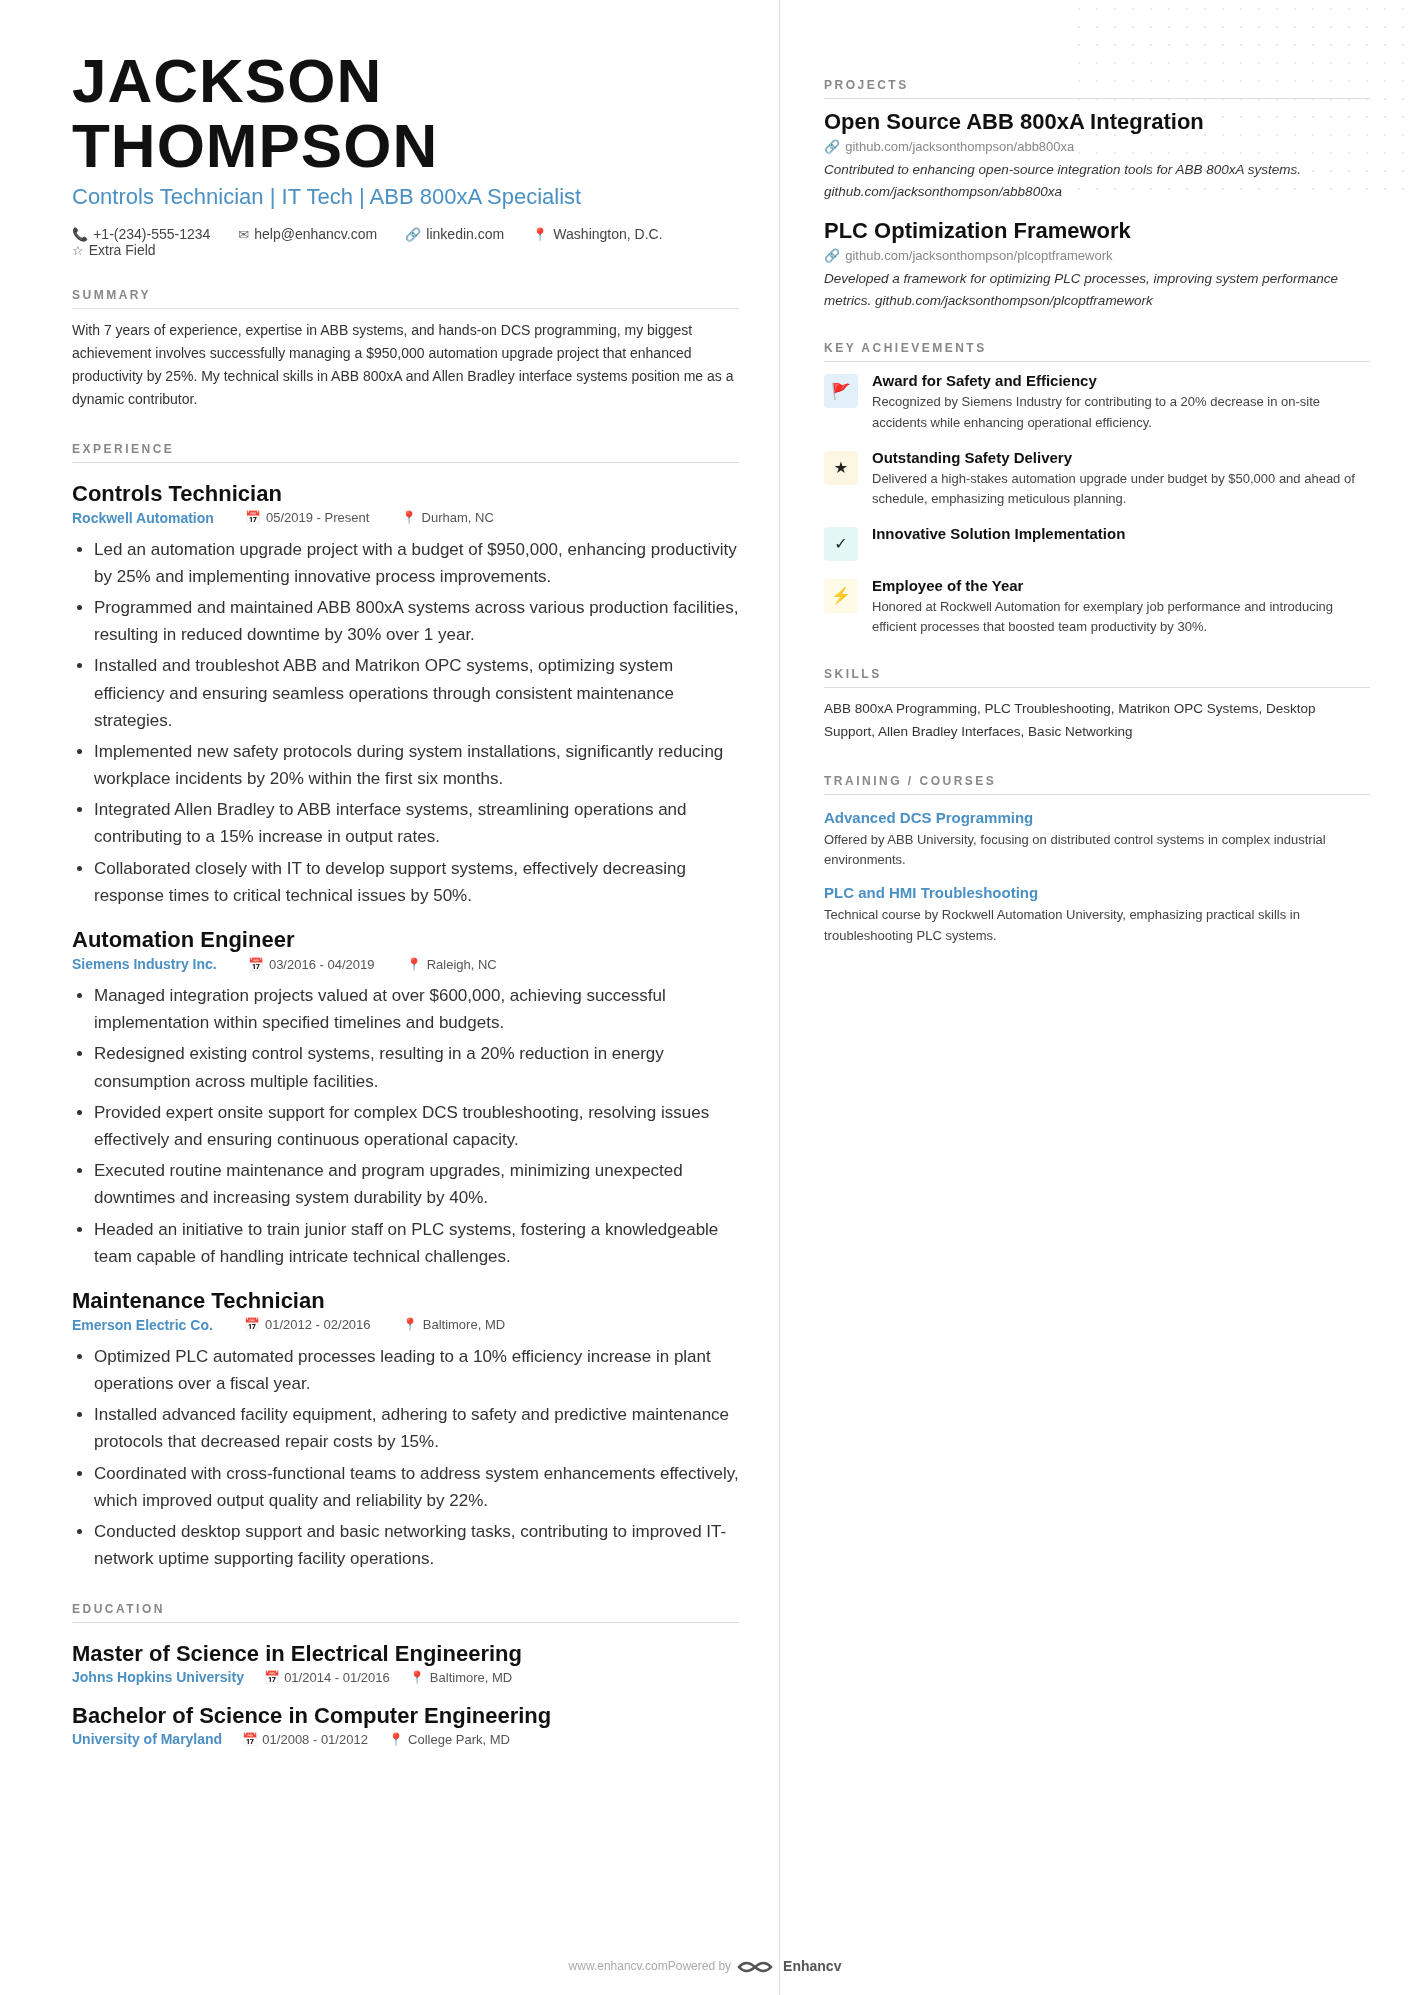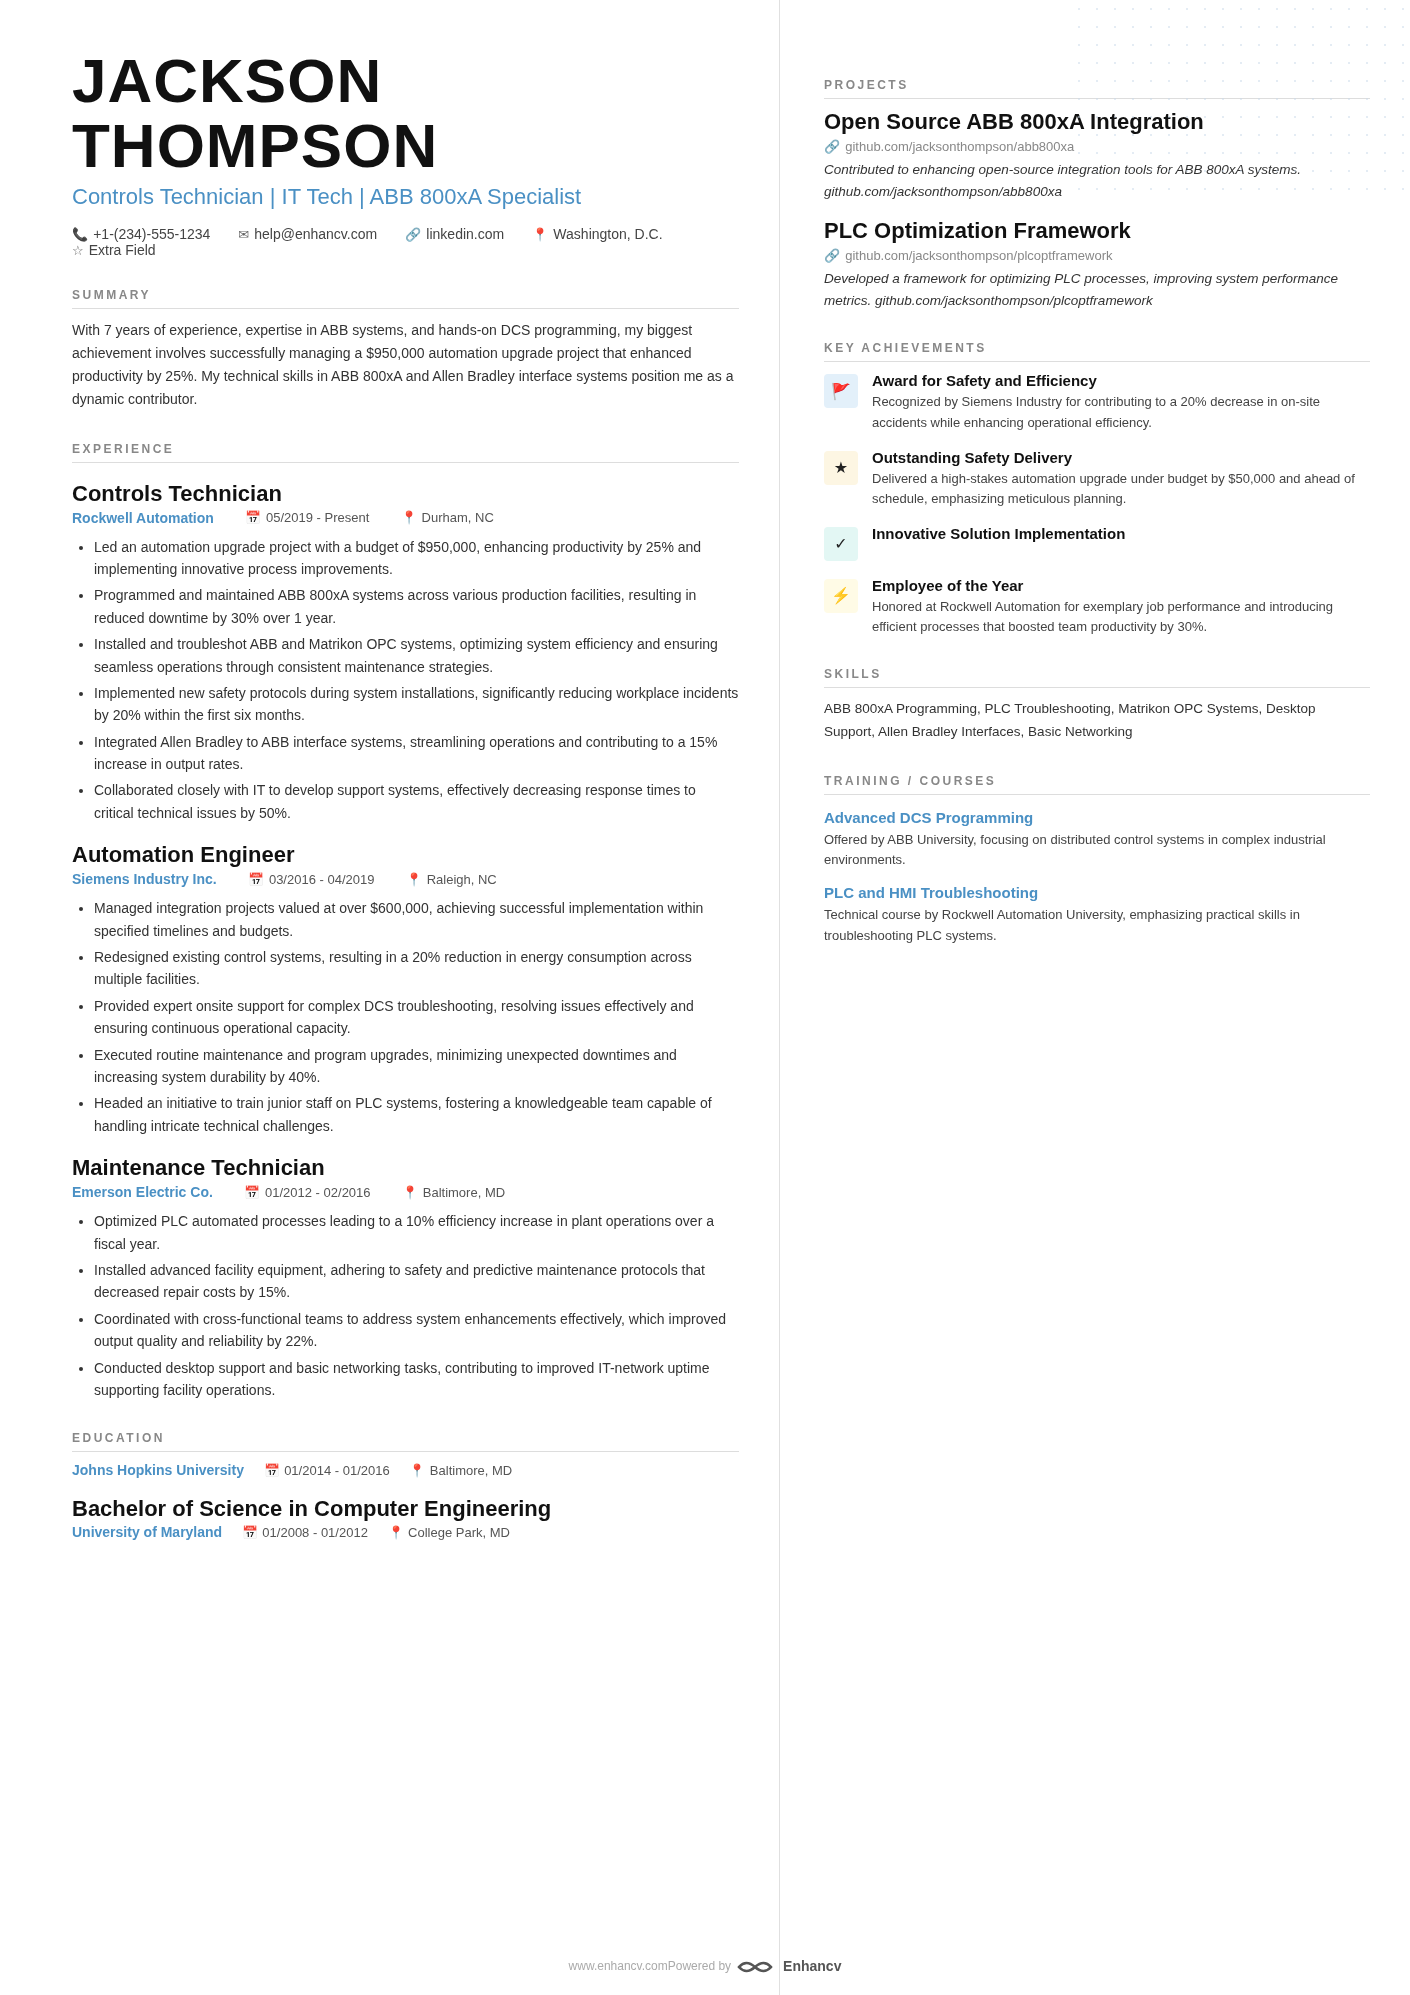--- a/index.html
+++ b/index.html
@@ -122,21 +122,21 @@
     .job-date, .job-location {
       display: flex;
       align-items: center;
       gap: 4px;
       color: #555;
       font-size: 13px;
     }
     .bullet-list {
       list-style: disc;
       padding-left: 22px;
-      font-size: 14px;
+      font-size: 17px;
       line-height: 1.6;
       color: #333;
     }
     .bullet-list li {
       margin-bottom: 4px;
     }
 
     
     .edu-degree {
       font-size: 22px;
@@ -370,20 +370,21 @@
           <li>Coordinated with cross-functional teams to address system enhancements effectively, which improved output quality and reliability by 22%.</li>
           <li>Conducted desktop support and basic networking tasks, contributing to improved IT-network uptime supporting facility operations.</li>
         </ul>
       </div>
     </div>
 
     <div>
       <div class="section-label">EDUCATION</div>
 
       <div>
+        <div class="edu-degree">Master of Science in Electrical Engineering</div>
         <div class="edu-meta">
           <span class="edu-school">Johns Hopkins University</span>
           <span class="job-date">
             <span>📅</span>
             <span>01/2014 - 01/2016</span>
           </span>
           <span class="job-location">
             <span>📍</span>
             <span>Baltimore, MD</span>
           </span>

